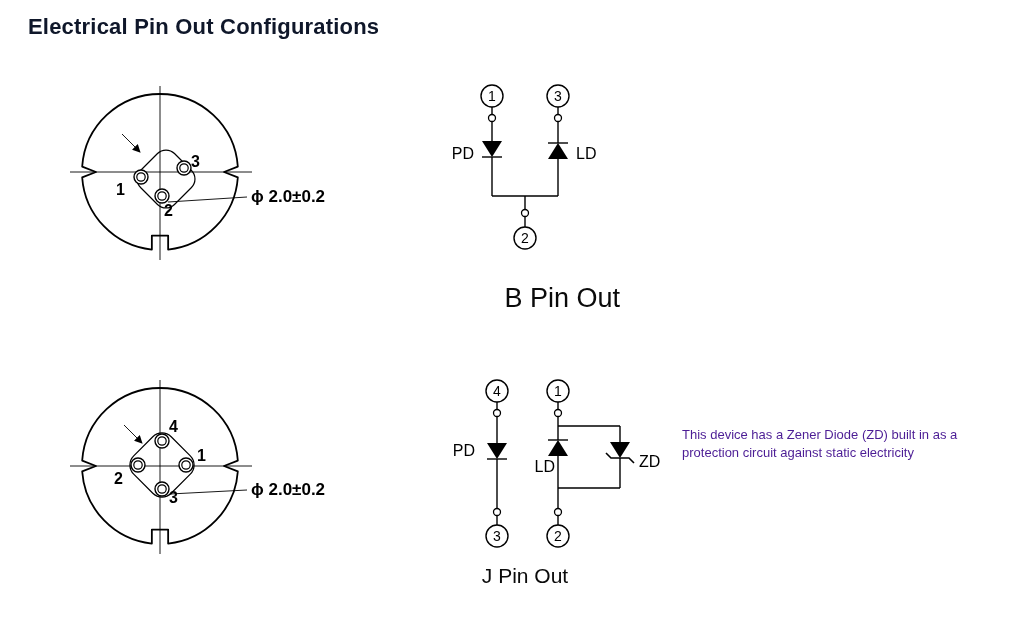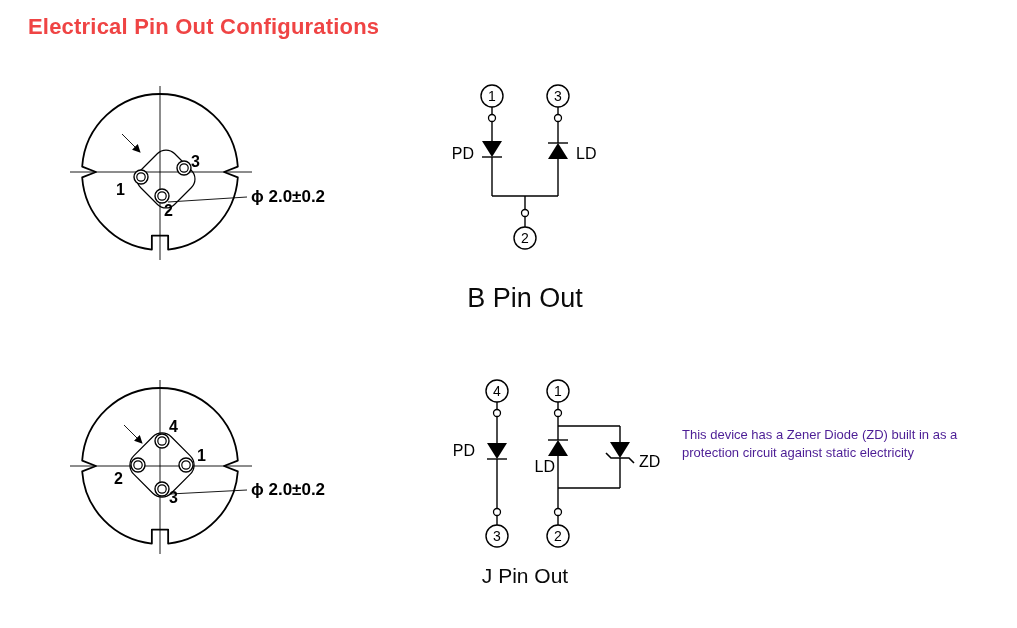--- a/index.html
+++ b/index.html
@@ -1,23 +1,23 @@
 <!DOCTYPE html>
 <html><head>
 <meta charset="utf-8">
 <title>Electrical Pin Out Configurations</title>
 <style>
   * { margin: 0; padding: 0; box-sizing: border-box; }
   html, body { background: #ffffff; }
   body { font-family: "Liberation Sans", sans-serif; color: #000; }
   .page { position: relative; width: 1017px; height: 628px; background: #fff; overflow: hidden; }
   .abs { position: absolute; }
-  .title { left: 28px; top: 14px; font-size: 22px; font-weight: 700; color: #ef4444; letter-spacing: 0.2px; }
+  .title { left: 28px; top: 14px; font-size: 22px; font-weight: 700; color: #0f172a; letter-spacing: 0.2px; }
   .caption { text-align: center; color: #0a0a0a; font-weight: 400; }
-  .caption-b { left: 430px; top: 283px; width: 190px; font-size: 27px; }
+  .caption-b { left: 430px; top: 283px; width: 190px; font-size: 27px; text-align: right; }
   .caption-j { left: 430px; top: 564px; width: 190px; font-size: 21px; }
   .note { left: 682px; top: 426px; width: 296px; font-size: 13px; line-height: 1.42; color: #4c1d95; }
   svg { overflow: visible; }
   svg text { font-family: "Liberation Sans", sans-serif; fill: #000; }
   .pin-num { font-size: 16px; font-weight: 600; }
   .dim { font-size: 17px; font-weight: 700; }
   .circ-num { font-size: 14px; text-anchor: middle; }
   .dev-label { font-size: 16px; }
   .wire { stroke: #000; stroke-width: 1.4; fill: none; }
   .outline { stroke: #000; stroke-width: 1.8; fill: none; stroke-linejoin: round; }

